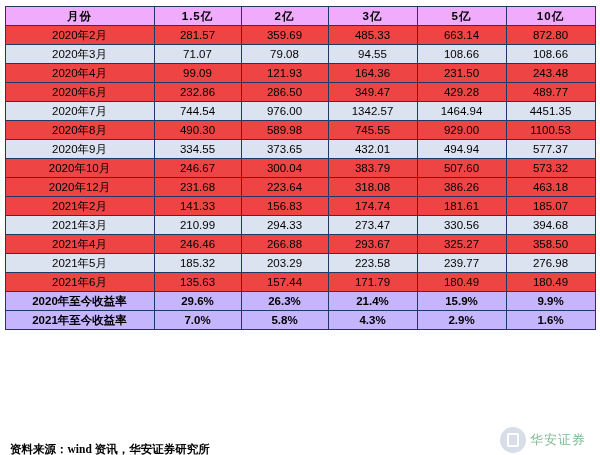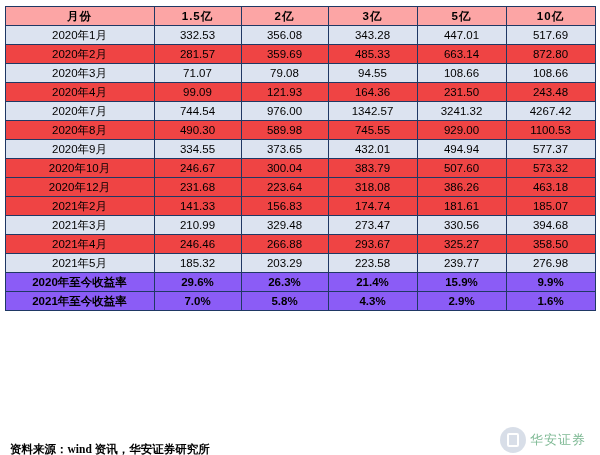--- a/index.html
+++ b/index.html
@@ -32,40 +32,40 @@
     text-align: center;
     font-size: 11.5px;
     color: #000000;
     height: 18px;
     line-height: 18px;
     padding: 0;
     white-space: nowrap;
     overflow: hidden;
   }
   thead th {
-    background: #fca5a5;
+    background: #f0abfc;
     color: #ffffff;
     font-weight: bold;
     font-size: 12px;
     height: 22px;
     line-height: 22px;
     letter-spacing: 1px;
   }
   tbody tr.band td {
     background: #dce3f0;
   }
   tbody tr.plain td {
     background: #ef4444;
   }
   tbody td.rowlabel {
     font-size: 11.5px;
   }
   tfoot td {
     font-weight: bold;
-    background: #8b5cf6;
+    background: #c4b5fd;
     font-size: 11.5px;
     height: 19px;
     line-height: 19px;
   }
   tfoot td.rowlabel {
     letter-spacing: 0px;
   }
   .source {
     position: absolute;
     left: 10px;
@@ -123,28 +123,20 @@
       <tr>
         <th style="width:148px">月份</th>
         <th style="width:86px">1.5亿</th>
         <th style="width:86px">2亿</th>
         <th style="width:88px">3亿</th>
         <th style="width:88px">5亿</th>
         <th style="width:88px">10亿</th>
       </tr>
     </thead>
     <tbody>
-      <tr class="band">
-        <td class="rowlabel">2020年1月</td>
-        <td>332.53</td>
-        <td>356.08</td>
-        <td>343.28</td>
-        <td>447.01</td>
-        <td>517.69</td>
-      </tr>
       <tr class="plain">
         <td class="rowlabel">2020年2月</td>
         <td>281.57</td>
         <td>359.69</td>
         <td>485.33</td>
         <td>663.14</td>
         <td>872.80</td>
       </tr>
       <tr class="band">
         <td class="rowlabel">2020年3月</td>
@@ -155,27 +147,35 @@
         <td>108.66</td>
       </tr>
       <tr class="plain">
         <td class="rowlabel">2020年4月</td>
         <td>99.09</td>
         <td>121.93</td>
         <td>164.36</td>
         <td>231.50</td>
         <td>243.48</td>
       </tr>
+      <tr class="plain">
+        <td class="rowlabel">2020年6月</td>
+        <td>232.86</td>
+        <td>286.50</td>
+        <td>349.47</td>
+        <td>429.28</td>
+        <td>489.77</td>
+      </tr>
       <tr class="band">
         <td class="rowlabel">2020年7月</td>
         <td>744.54</td>
         <td>976.00</td>
         <td>1342.57</td>
-        <td>3241.32</td>
-        <td>4267.42</td>
+        <td>1464.94</td>
+        <td>4451.35</td>
       </tr>
       <tr class="plain">
         <td class="rowlabel">2020年8月</td>
         <td>490.30</td>
         <td>589.98</td>
         <td>745.55</td>
         <td>929.00</td>
         <td>1100.53</td>
       </tr>
       <tr class="band">
@@ -206,40 +206,48 @@
         <td class="rowlabel">2021年2月</td>
         <td>141.33</td>
         <td>156.83</td>
         <td>174.74</td>
         <td>181.61</td>
         <td>185.07</td>
       </tr>
       <tr class="band">
         <td class="rowlabel">2021年3月</td>
         <td>210.99</td>
-        <td>329.48</td>
+        <td>294.33</td>
         <td>273.47</td>
         <td>330.56</td>
         <td>394.68</td>
       </tr>
       <tr class="plain">
         <td class="rowlabel">2021年4月</td>
         <td>246.46</td>
         <td>266.88</td>
         <td>293.67</td>
         <td>325.27</td>
         <td>358.50</td>
       </tr>
       <tr class="band">
         <td class="rowlabel">2021年5月</td>
         <td>185.32</td>
         <td>203.29</td>
         <td>223.58</td>
         <td>239.77</td>
         <td>276.98</td>
+      </tr>
+      <tr class="plain">
+        <td class="rowlabel">2021年6月</td>
+        <td>135.63</td>
+        <td>157.44</td>
+        <td>171.79</td>
+        <td>180.49</td>
+        <td>180.49</td>
       </tr>
     </tbody>
     <tfoot>
       <tr>
         <td class="rowlabel">2020年至今收益率</td>
         <td>29.6%</td>
         <td>26.3%</td>
         <td>21.4%</td>
         <td>15.9%</td>
         <td>9.9%</td>

